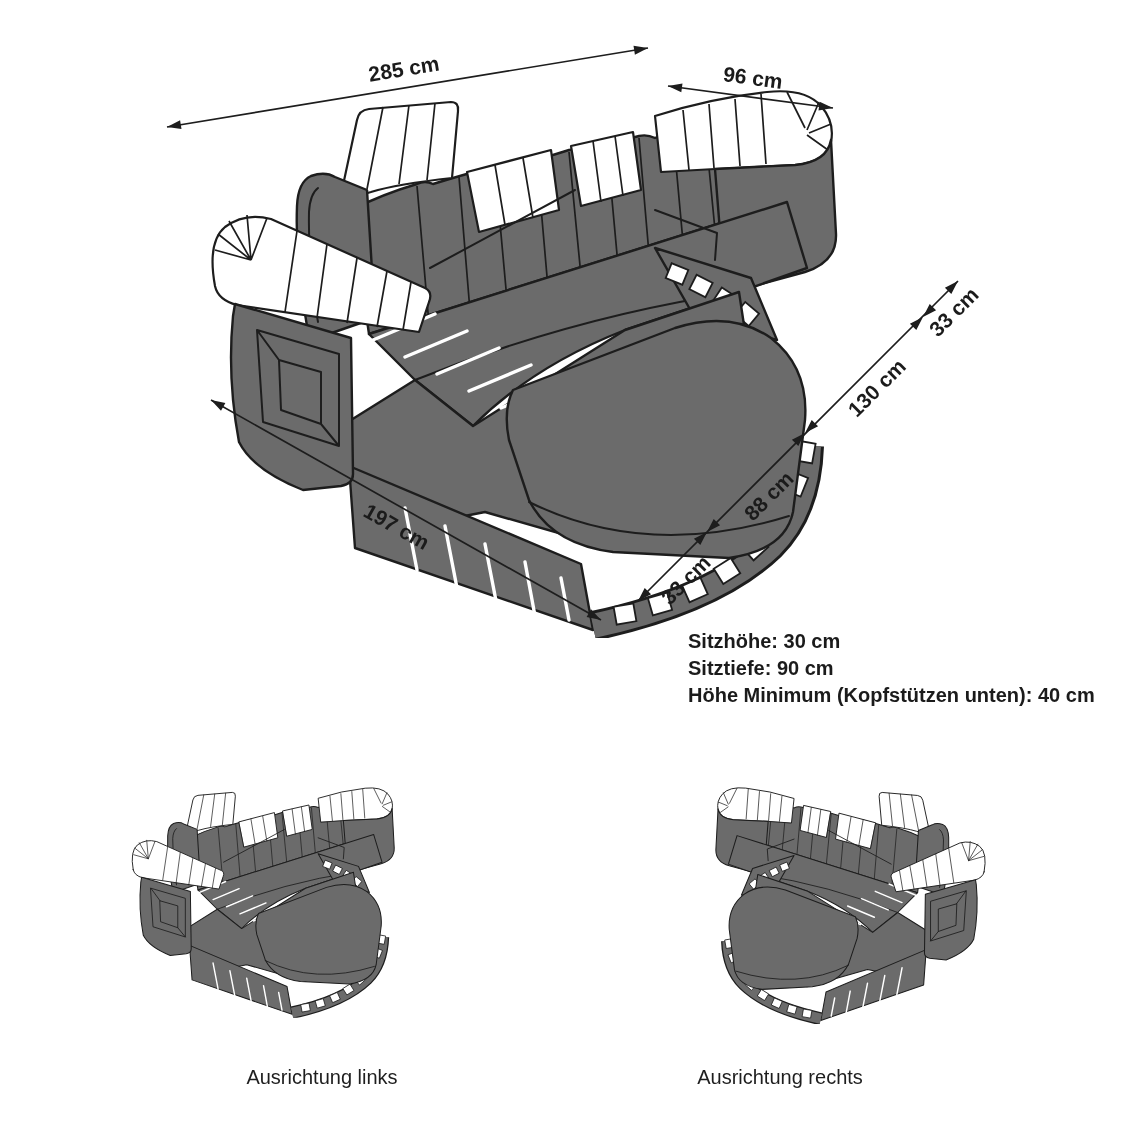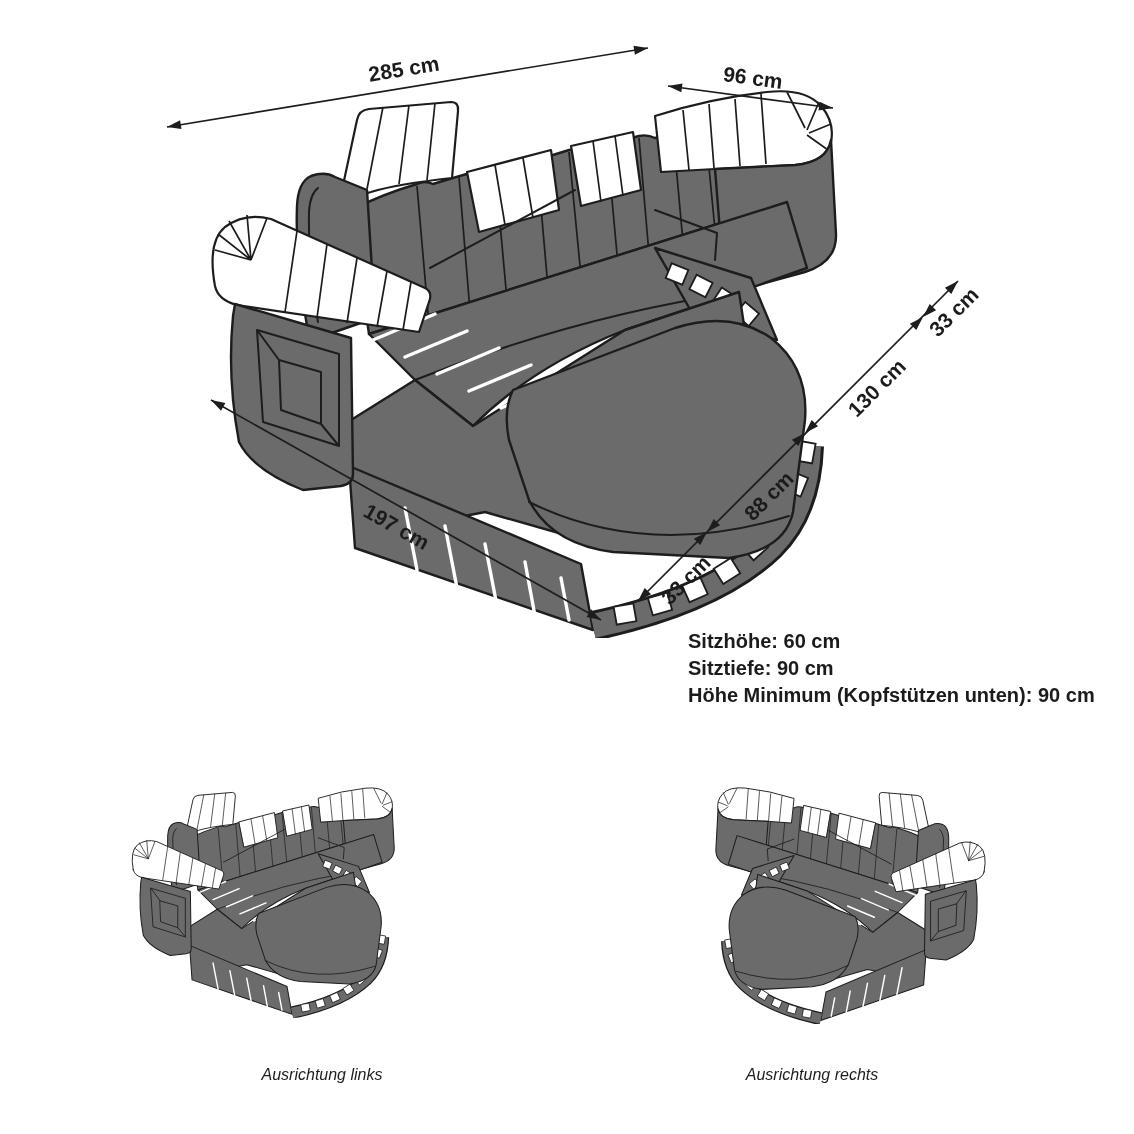--- a/index.html
+++ b/index.html
@@ -15,21 +15,21 @@
   .thin{fill:none;stroke:#1d1d1d;stroke-width:1.7;}
   .slit{fill:none;stroke:#ffffff;stroke-width:3.4;stroke-linecap:round;}
   .slat{fill:#ffffff;stroke:#1d1d1d;stroke-width:1.8;}
   
   .dimline{fill:none;stroke:#1d1d1d;stroke-width:1.7;}
   .dimarrow{fill:#1d1d1d;stroke:none;}
   .dimtext{font-family:"Liberation Sans","DejaVu Sans",sans-serif;font-size:21px;font-weight:700;fill:#1b1b1b;}
   
   #specs{left:688px;top:628px;font-size:20px;font-weight:700;line-height:27px;white-space:nowrap;}
   
-  .caption{font-size:16px;font-weight:400;color:#1e1e1e;transform:translateX(-50%);white-space:nowrap;font-style:italic;}
+  .caption{font-size:20px;font-weight:400;color:#1e1e1e;transform:translateX(-50%);white-space:nowrap;}
 </style>
 </head>
 <body>
 
 <div id="canvas">
 
   <svg width="0" height="0" style="position:absolute">
     <defs>
       <symbol id="sofa" viewBox="0 0 690 560">
 
@@ -118,29 +118,29 @@
     <text class="dimtext" transform="translate(405,76) rotate(-9.3)" text-anchor="middle">285 cm</text>
     <text class="dimtext" transform="translate(752,85) rotate(7.6)" text-anchor="middle">96 cm</text>
     <text class="dimtext" transform="translate(691,585) rotate(-45)" text-anchor="middle">33 cm</text>
     <text class="dimtext" transform="translate(774,501) rotate(-45)" text-anchor="middle">88 cm</text>
     <text class="dimtext" transform="translate(882,393) rotate(-45)" text-anchor="middle">130 cm</text>
     <text class="dimtext" transform="translate(959,317) rotate(-45)" text-anchor="middle">33 cm</text>
     <text class="dimtext" transform="translate(393,533) rotate(29.4)" text-anchor="middle">197 cm</text>
   </svg>
 
   <div id="specs" class="abs">
-    <div>Sitzhöhe: 60 cm</div>
+    <div>Sitzhöhe: 30 cm</div>
     <div>Sitztiefe: 90 cm</div>
-    <div>Höhe Minimum (Kopfstützen unten): 90 cm</div>
+    <div>Höhe Minimum (Kopfstützen unten): 40 cm</div>
   </div>
 
   <svg class="abs" style="left:108px;top:782px" width="290" height="236" viewBox="0 0 690 560" role="img">
     <use href="#sofa" width="690" height="560"></use>
   </svg>
 
   <svg class="abs" style="left:712px;top:782px" width="298" height="242" viewBox="0 0 690 560" role="img">
     <use href="#sofa" width="690" height="560" transform="translate(690,0) scale(-1,1)"></use>
   </svg>
 
   <div class="abs caption" style="left:322px;top:1066px">Ausrichtung links</div>
-  <div class="abs caption" style="left:812px;top:1066px">Ausrichtung rechts</div>
+  <div class="abs caption" style="left:780px;top:1066px">Ausrichtung rechts</div>
 
 </div>
 
 </body></html>

